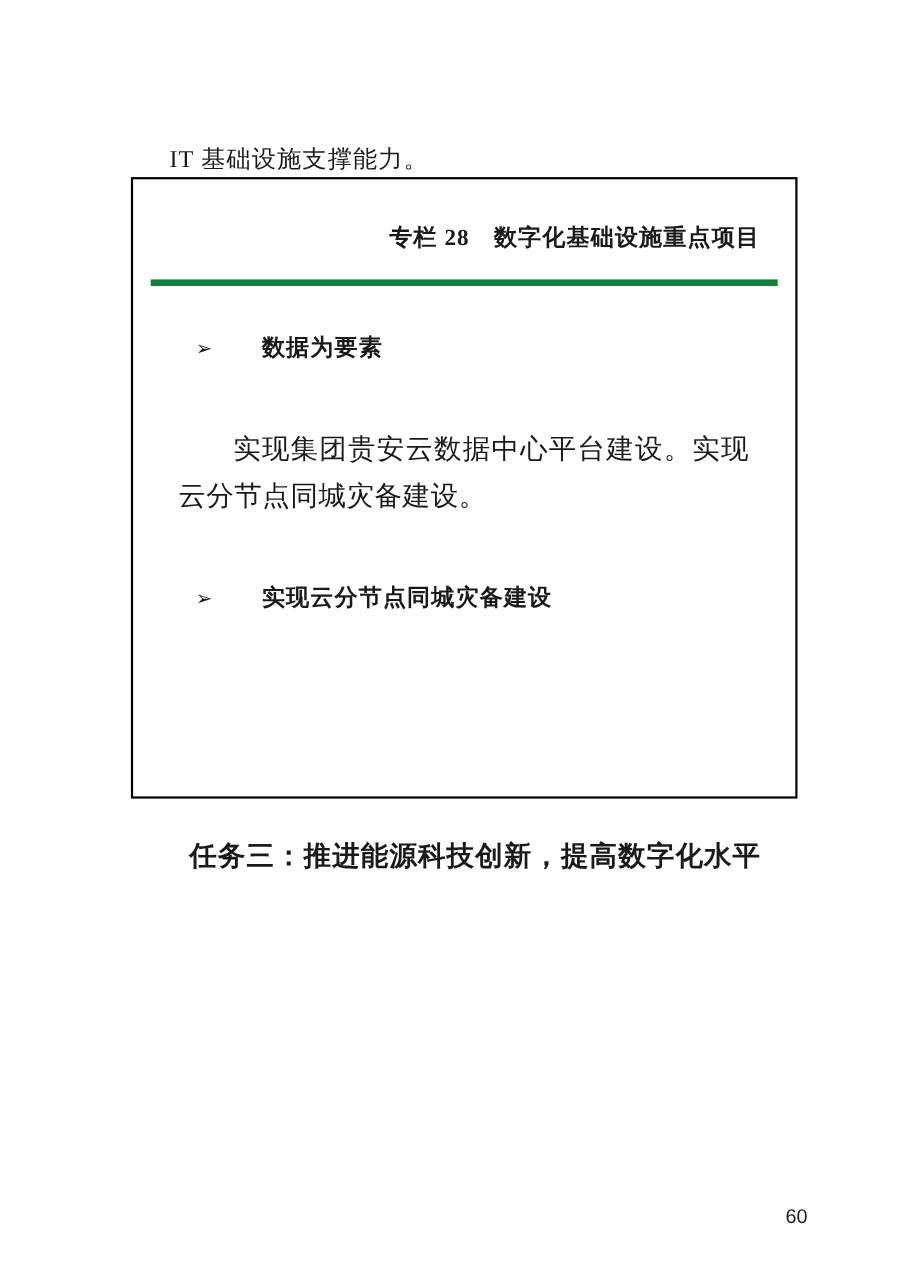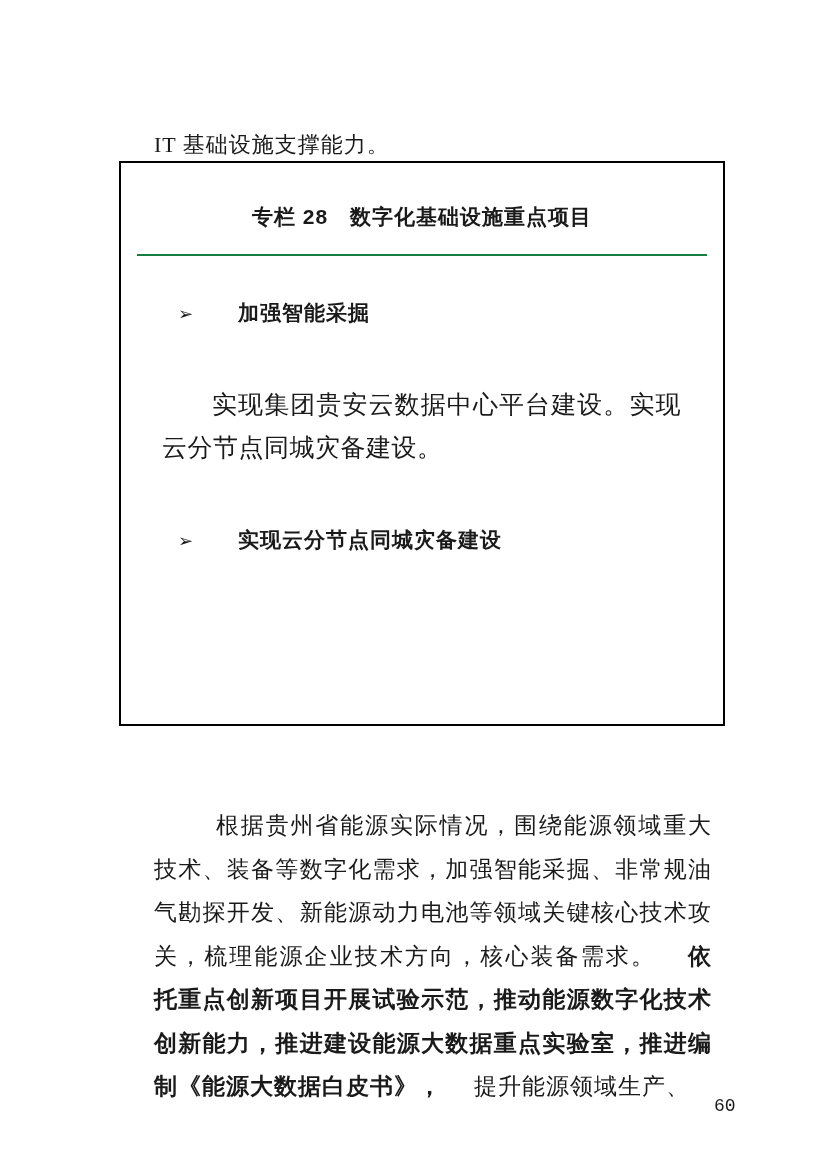--- a/index.html
+++ b/index.html
@@ -21,24 +21,24 @@
     width: 590px; font-size: 22px; line-height: 30px;
     letter-spacing: 1px;
   }
   .panel {
     position: absolute; left: 103px; top: 145px;
     width: 606px; min-height: 565px;
     border: 2px solid #000;
     background: #ffffff;
   }
   .panel-title {
-    font-family: Liberation Sans, sans-serif;
+    font-family: Liberation Serif, serif;
     font-weight: bold; font-size: 21px;
-    text-align: center; line-height: 43px;
-    border-bottom: 2px solid #15803d;
+    text-align: right; line-height: 43px;
+    border-bottom: 6px solid #15803d;
     letter-spacing: 1px;
   }
   .panel-body { padding: 0 10px 8px 9px; }
   .bullet-row {
     display: flex; align-items: baseline;
     font-family: "Liberation Sans", sans-serif;
     font-weight: bold; font-size: 21px; line-height: 30px;
     letter-spacing: 1px;
   }
   .bullet-row.first { margin-top: 10px; }
@@ -67,47 +67,47 @@
     font-size: 23px; line-height: 43.5px;
     text-align: justify; text-indent: 2em;
     letter-spacing: 1px;
   }
   .main-para b {
     font-family: "Liberation Sans", sans-serif;
     font-weight: bold;
   }
   .page-number {
     position: absolute; left: 682px; top: 1064px;
-    font-size: 18px; font-family: Liberation Mono, monospace;
+    font-size: 18px; font-family: Liberation Sans, sans-serif;
   }
 </style>
 </head>
 <body>
 
 <div class="page">
 
   <p class="intro-line">IT 基础设施支撑能力。</p>
 
   <div class="panel">
     <div class="panel-title">专栏 28　数字化基础设施重点项目</div>
 
     <div class="panel-body">
 
       <div class="bullet-row first">
         <span class="bullet-glyph">➢</span>
-        <span>加强智能采掘</span>
+        <span>数据为要素</span>
       </div>
       <p class="panel-para">实现集团贵安云数据中心平台建设。实现云分节点同城灾备建设。</p>
 
       <div class="bullet-row second">
         <span class="bullet-glyph">➢</span>
         <span>实现云分节点同城灾备建设</span>
       </div>
 
     </div>
   </div>
 
+  <h2 class="section-heading">任务三：推进能源科技创新，提高数字化水平</h2>
 
-  <p class="main-para"><span>根据贵州省能源实际情况，围绕能源领域重大技术、装备等数字化需求，加强智能采掘、非常规油气勘探开发、新能源动力电池等领域关键核心技术攻关，梳理能源企业技术方向，核心装备需求。</span><b>依托重点创新项目开展试验示范，推动能源数字化技术创新能力，推进建设能源大数据重点实验室，推进编制《能源大数据白皮书》，</b><span>提升能源领域生产、</span></p>
 
   <div class="page-number">60</div>
 
 </div>
 
 </body></html>

